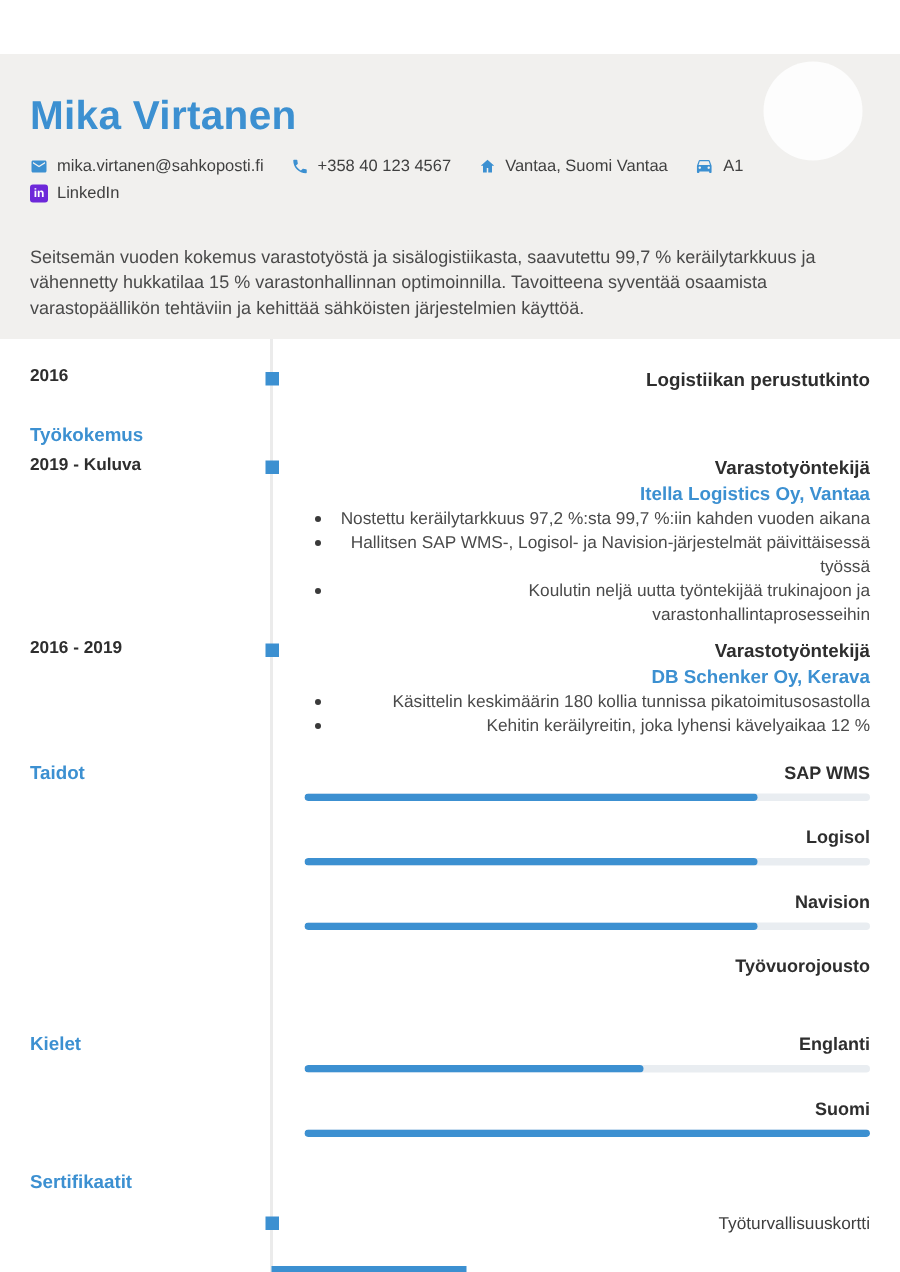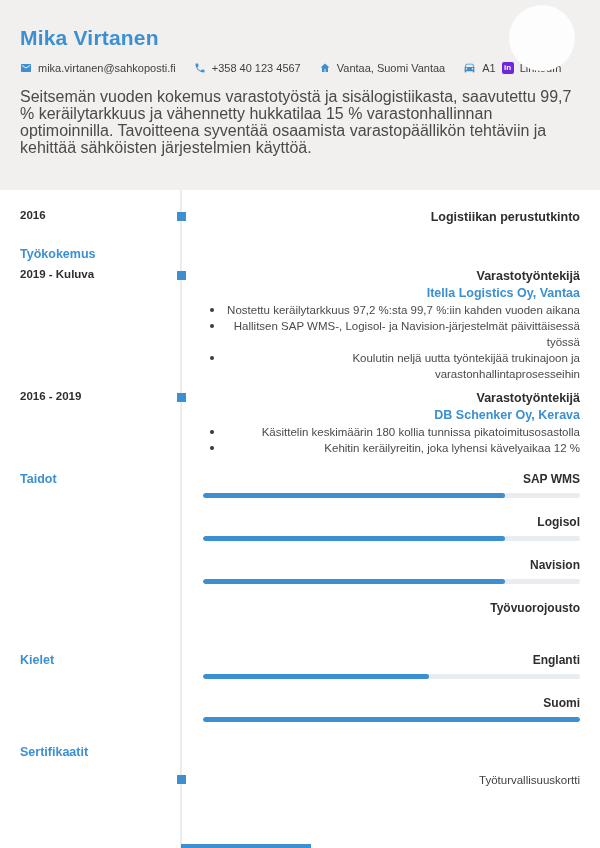--- a/index.html
+++ b/index.html
@@ -2,28 +2,28 @@
 <html><head>
 <meta charset="utf-8">
 <style>
   * { margin:0; padding:0; box-sizing:border-box; }
   html,body { background:#ffffff; }
   body { font-family:"Liberation Sans", sans-serif; }
   .page { position:relative; width:600px; height:848px; background:#ffffff; overflow:hidden; }
 
   
   .header { position:relative; background:#f1f0ee; height:190px; padding:0 20px; }
-  .name { padding-top:26px; font-size:21px; font-weight:bold; color:#3c90d1; letter-spacing:.2px; }
-  .contacts { margin-top:11px; display:flex; flex-direction:row; gap:6px; }
+  .name { padding-top:26px; font-size:27px; font-weight:bold; color:#3c90d1; letter-spacing:.2px;margin-top:36px; }
+  .contacts { margin-top:11px; display:flex; flex-direction:column; gap:6px; }
   .contact-row { display:flex; align-items:center; gap:18px; }
   .contact { display:flex; align-items:center; gap:6px; font-size:11px; color:#3f3f3f; }
   .contact svg { display:block; }
   .li-badge { width:12px; height:12px; background:#6d28d9; border-radius:2px; color:#fff;
               font-size:8px; font-weight:bold; line-height:12px; text-align:center; }
-  .summary { margin-top:14px; font-size:16px; line-height:17px; color:#4a4a4a; max-width:562px; }
+  .summary { margin-top:28px; font-size:12px; line-height:17px; color:#4a4a4a; max-width:562px; }
   .avatar { position:absolute; top:5px; right:25px; width:66px; height:66px; border-radius:50%;
             background:#fdfdfd; }
 
   
   .content { position:relative; padding-top:12px; height:658px; }
   .vline { position:absolute; left:180px; top:0; bottom:0; width:2px; background:#ebebeb; }
   .row { position:relative; display:grid; grid-template-columns:181px 1fr; }
   .lcell { padding-left:20px; }
   .rcell { position:relative; padding-left:22px; padding-right:20px;text-align:right; }
   .sec-heading { font-size:12.5px; font-weight:bold; color:#3c90d1; }

